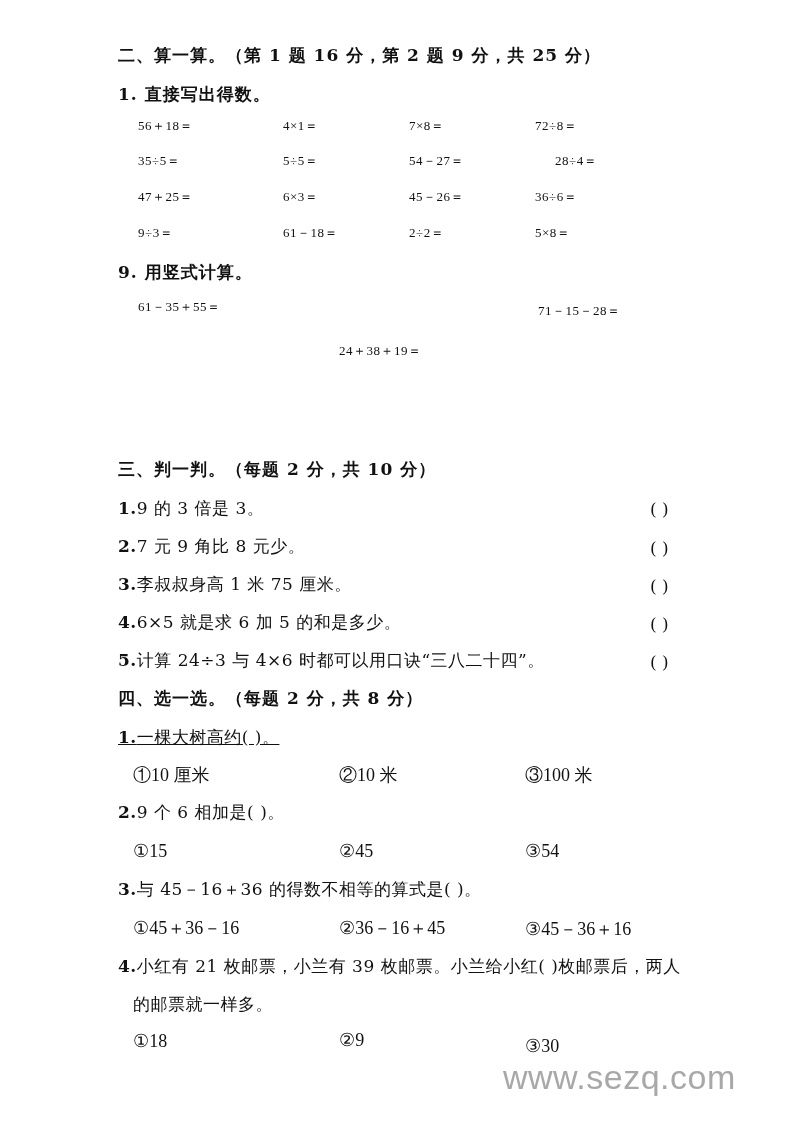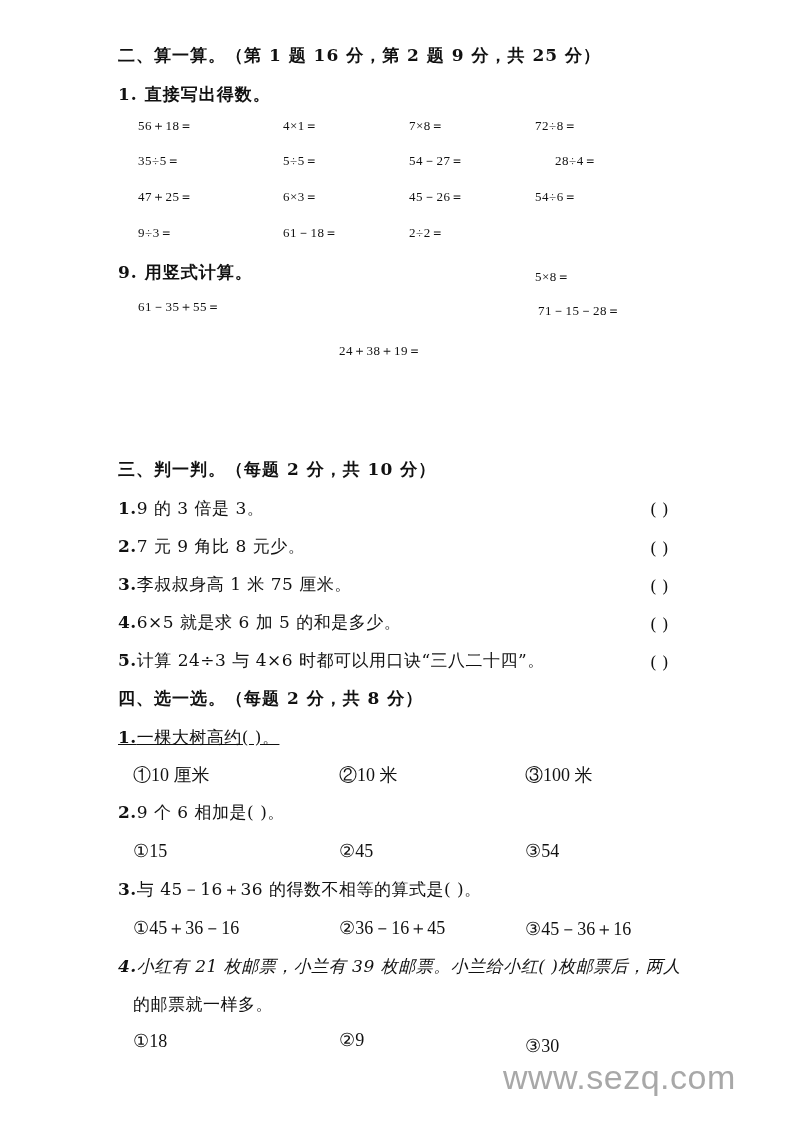--- a/index.html
+++ b/index.html
@@ -34,26 +34,26 @@
   <div class="abs math" style="left:535px; top:117px;">72÷8＝</div>
 
   <div class="abs math" style="left:138px; top:152px;">35÷5＝</div>
   <div class="abs math" style="left:283px; top:152px;">5÷5＝</div>
   <div class="abs math" style="left:409px; top:152px;">54－27＝</div>
   <div class="abs math" style="left:531px; top:152px;margin-left:24px;">28÷4＝</div>
 
   <div class="abs math" style="left:138px; top:188px;">47＋25＝</div>
   <div class="abs math" style="left:283px; top:188px;">6×3＝</div>
   <div class="abs math" style="left:409px; top:188px;">45－26＝</div>
-  <div class="abs math" style="left:535px; top:188px;">54÷6＝</div>
+  <div class="abs math" style="left:535px; top:188px;">36÷6＝</div>
 
   <div class="abs math" style="left:138px; top:224px;">9÷3＝</div>
   <div class="abs math" style="left:283px; top:224px;">61－18＝</div>
   <div class="abs math" style="left:409px; top:224px;">2÷2＝</div>
-  <div class="abs math" style="left:535px; top:224px;margin-top:44px;">5×8＝</div>
+  <div class="abs math" style="left:535px; top:224px;">5×8＝</div>
 </div>
 
 <div class="abs sub" style="left:118px; top:261px;">9. 用竖式计算。</div>
 <div>
   <div class="abs math" style="left:138px; top:298px;">61－35＋55＝</div>
   <div class="abs math" style="left:339px; top:298px;margin-top:44px;">24＋38＋19＝</div>
   <div class="abs math" style="left:538px; top:302px;">71－15－28＝</div>
 </div>
 
 <div class="abs title" style="left:118px; top:458px;">三、判一判。（每题 2 分，共 10 分）</div>
@@ -103,21 +103,21 @@
   <div class="abs opt" style="left:339px; top:840px;">②45</div>
   <div class="abs opt" style="left:525px; top:840px;">③54</div>
 
   <div class="abs q" style="left:118px; top:878px;">
     <span class="num">3.</span><span>与 45－16＋36 的得数不相等的算式是(      )。</span>
   </div>
   <div class="abs opt" style="left:133px; top:916px;">①45＋36－16</div>
   <div class="abs opt" style="left:339px; top:916px;">②36－16＋45</div>
   <div class="abs opt" style="left:525px; top:917px;">③45－36＋16</div>
 
-  <div class="abs q" style="left:118px; top:955px;font-style:italic;">
+  <div class="abs q" style="left:118px; top:955px;">
     <span class="num">4.</span><span>小红有 21 枚邮票，小兰有 39 枚邮票。小兰给小红(      )枚邮票后，两人</span>
   </div>
   <div class="abs q" style="left:133px; top:993px;">的邮票就一样多。</div>
   <div class="abs opt" style="left:133px; top:1030px;">①18</div>
   <div class="abs opt" style="left:339px; top:1029px;">②9</div>
   <div class="abs opt" style="left:525px; top:1035px;">③30</div>
 </div>
 
 <div class="abs watermark" style="left:503px; top:1058px;">www.sezq.com</div>
 

